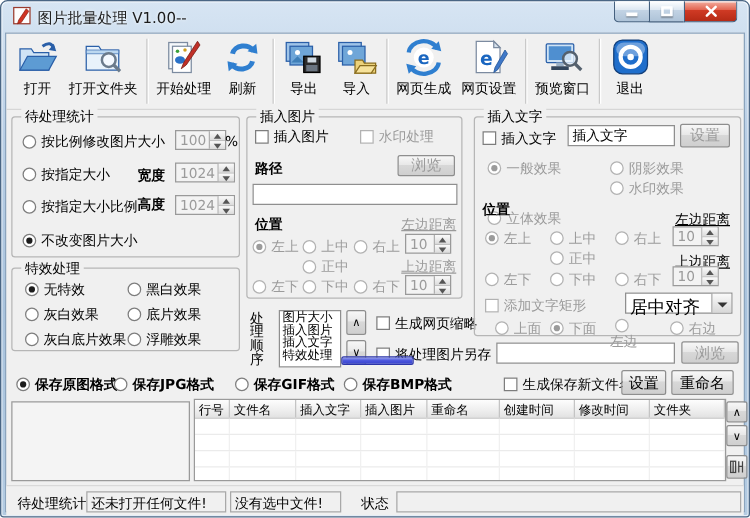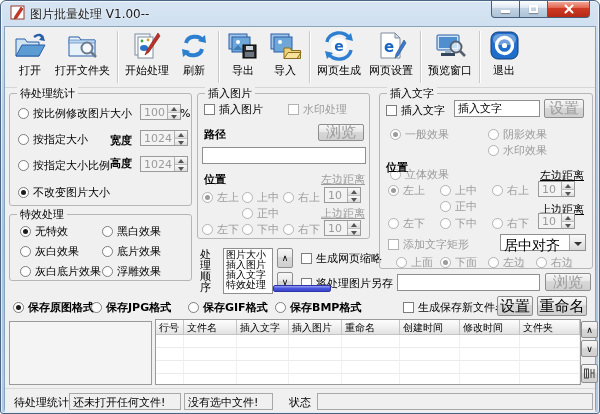--- a/index.html
+++ b/index.html
@@ -48,21 +48,21 @@
   .spin { display:inline-flex; border:1px solid #9a9a9a; background:#fff; height:16px; }
   .spin .sv { padding:1px 2px 0 3px; font-size:11px; min-width:22px; }
   .spin.dis { background:#f3f3f3; } .spin.dis .sv { color:#9b9b9b; }
   .sa { width:13px; display:flex; flex-direction:column; border-left:1px solid #b0b0b0; }
   .sa i { flex:1; background:linear-gradient(#fafafa,#dcdcdc); border-bottom:1px solid #c0c0c0; position:relative; }
   .sa i:last-child { border-bottom:none; }
   .sa i::after { content:''; position:absolute; left:3px; top:2px; border-left:3px solid transparent; border-right:3px solid transparent; }
   .sa .up::after { border-bottom:4px solid #555; }
   .sa .dn::after { border-top:4px solid #555; }
   .btn { display:inline-flex; align-items:center; justify-content:center; border:1px solid #8e8e8e; border-radius:2px;
-    background:linear-gradient(#f7f7f7,#e8e8e8 45%,#d8d8d8 46%,#cfcfcf); font-size:15px; }
+    background:linear-gradient(#f7f7f7,#e8e8e8 45%,#d8d8d8 46%,#cfcfcf); font-size:12px; }
   .btn.dis { color:#9b9b9b; }
   .tinput { border:1px solid #8f8f8f; background:#fff; height:17px; font-size:11px; padding:0 3px;
     font-family:"DejaVu Sans","Liberation Sans",sans-serif; }
   .ulbl { text-decoration:underline; }
   .vlabel { position:absolute; width:13px; font-size:11px; line-height:11px; text-align:center; }
   .listbox { position:absolute; border:1px solid #8f8f8f; background:#fff; font-size:10px; line-height:10px; padding:1px 2px; }
   .dd { position:absolute; display:flex; border:1px solid #8f8f8f; background:#fff; height:17px; }
   .dd .dv { flex:1; padding:2px 3px 0; font-size:14px; }
   .dd .da { width:16px; border-left:1px solid #a8a8a8; background:linear-gradient(#fafafa,#d8d8d8); position:relative; }
   .dd .da::after { content:''; position:absolute; left:4px; top:7px; border-left:4px solid transparent; border-right:4px solid transparent; border-top:4px solid #333; }
@@ -453,21 +453,21 @@
         <span class="da"></span>
       </div>
       <label class="row dis" style="left:16px; top:161px;">
         <span class="rb"></span>
           <span>上面</span>
       </label>
       <label class="row dis sel" style="left:60px; top:161px;">
         <span class="rb"></span>
           <span>下面</span>
       </label>
-      <label class="row dis" style="left:108px; top:161px;">
+      <label class="row dis" style="left:108px; top:161px;flex-direction:column;">
         <span class="rb"></span>
           <span>左边</span>
       </label>
       <label class="row dis" style="left:156px; top:161px;">
         <span class="rb"></span>
           <span>右边</span>
       </label>
     </div>
 
     <label class="row sel" style="left:8px; top:273px;">

